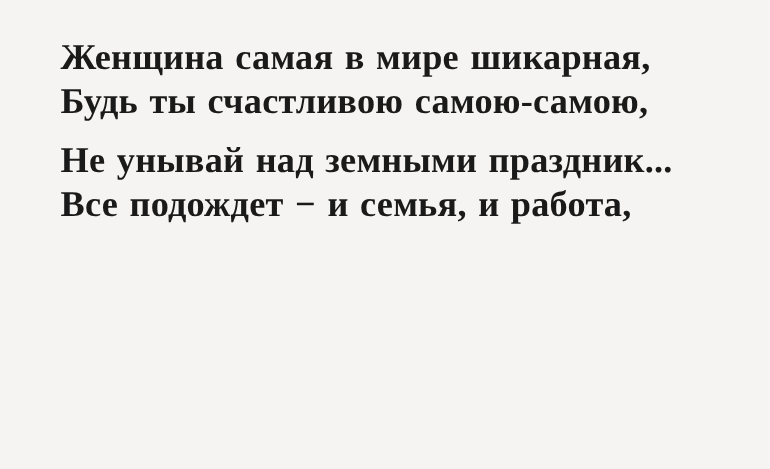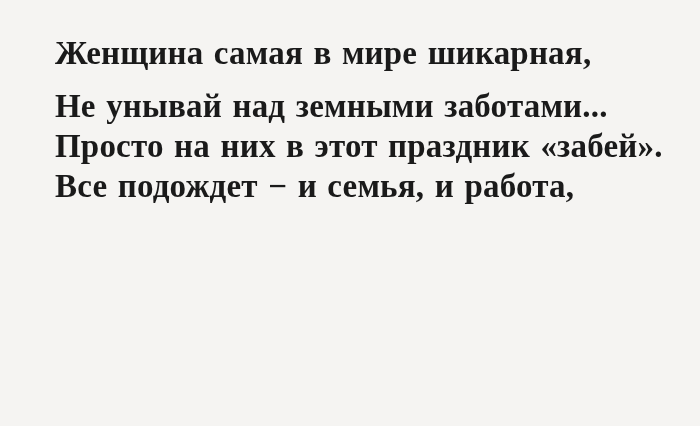--- a/index.html
+++ b/index.html
@@ -35,19 +35,19 @@
   .poem-stanza + .poem-stanza {
     margin-top: 13px;
   }
 </style>
 </head>
 <body>
 
 <div class="poem-card">
   <div class="poem-stanza">
     <p class="poem-line">Женщина самая в мире шикарная,</p>
+    <p class="poem-line">Будь ты счастливою самою-самою,</p>
   </div>
   <div class="poem-stanza">
-    <p class="poem-line">Не унывай над земными заботами...</p>
-    <p class="poem-line">Просто на них в этот праздник «забей».</p>
+    <p class="poem-line">Не унывай над земными праздник...</p>
     <p class="poem-line">Все подождет − и семья, и работа,</p>
   </div>
 </div>
 
 </body></html>

